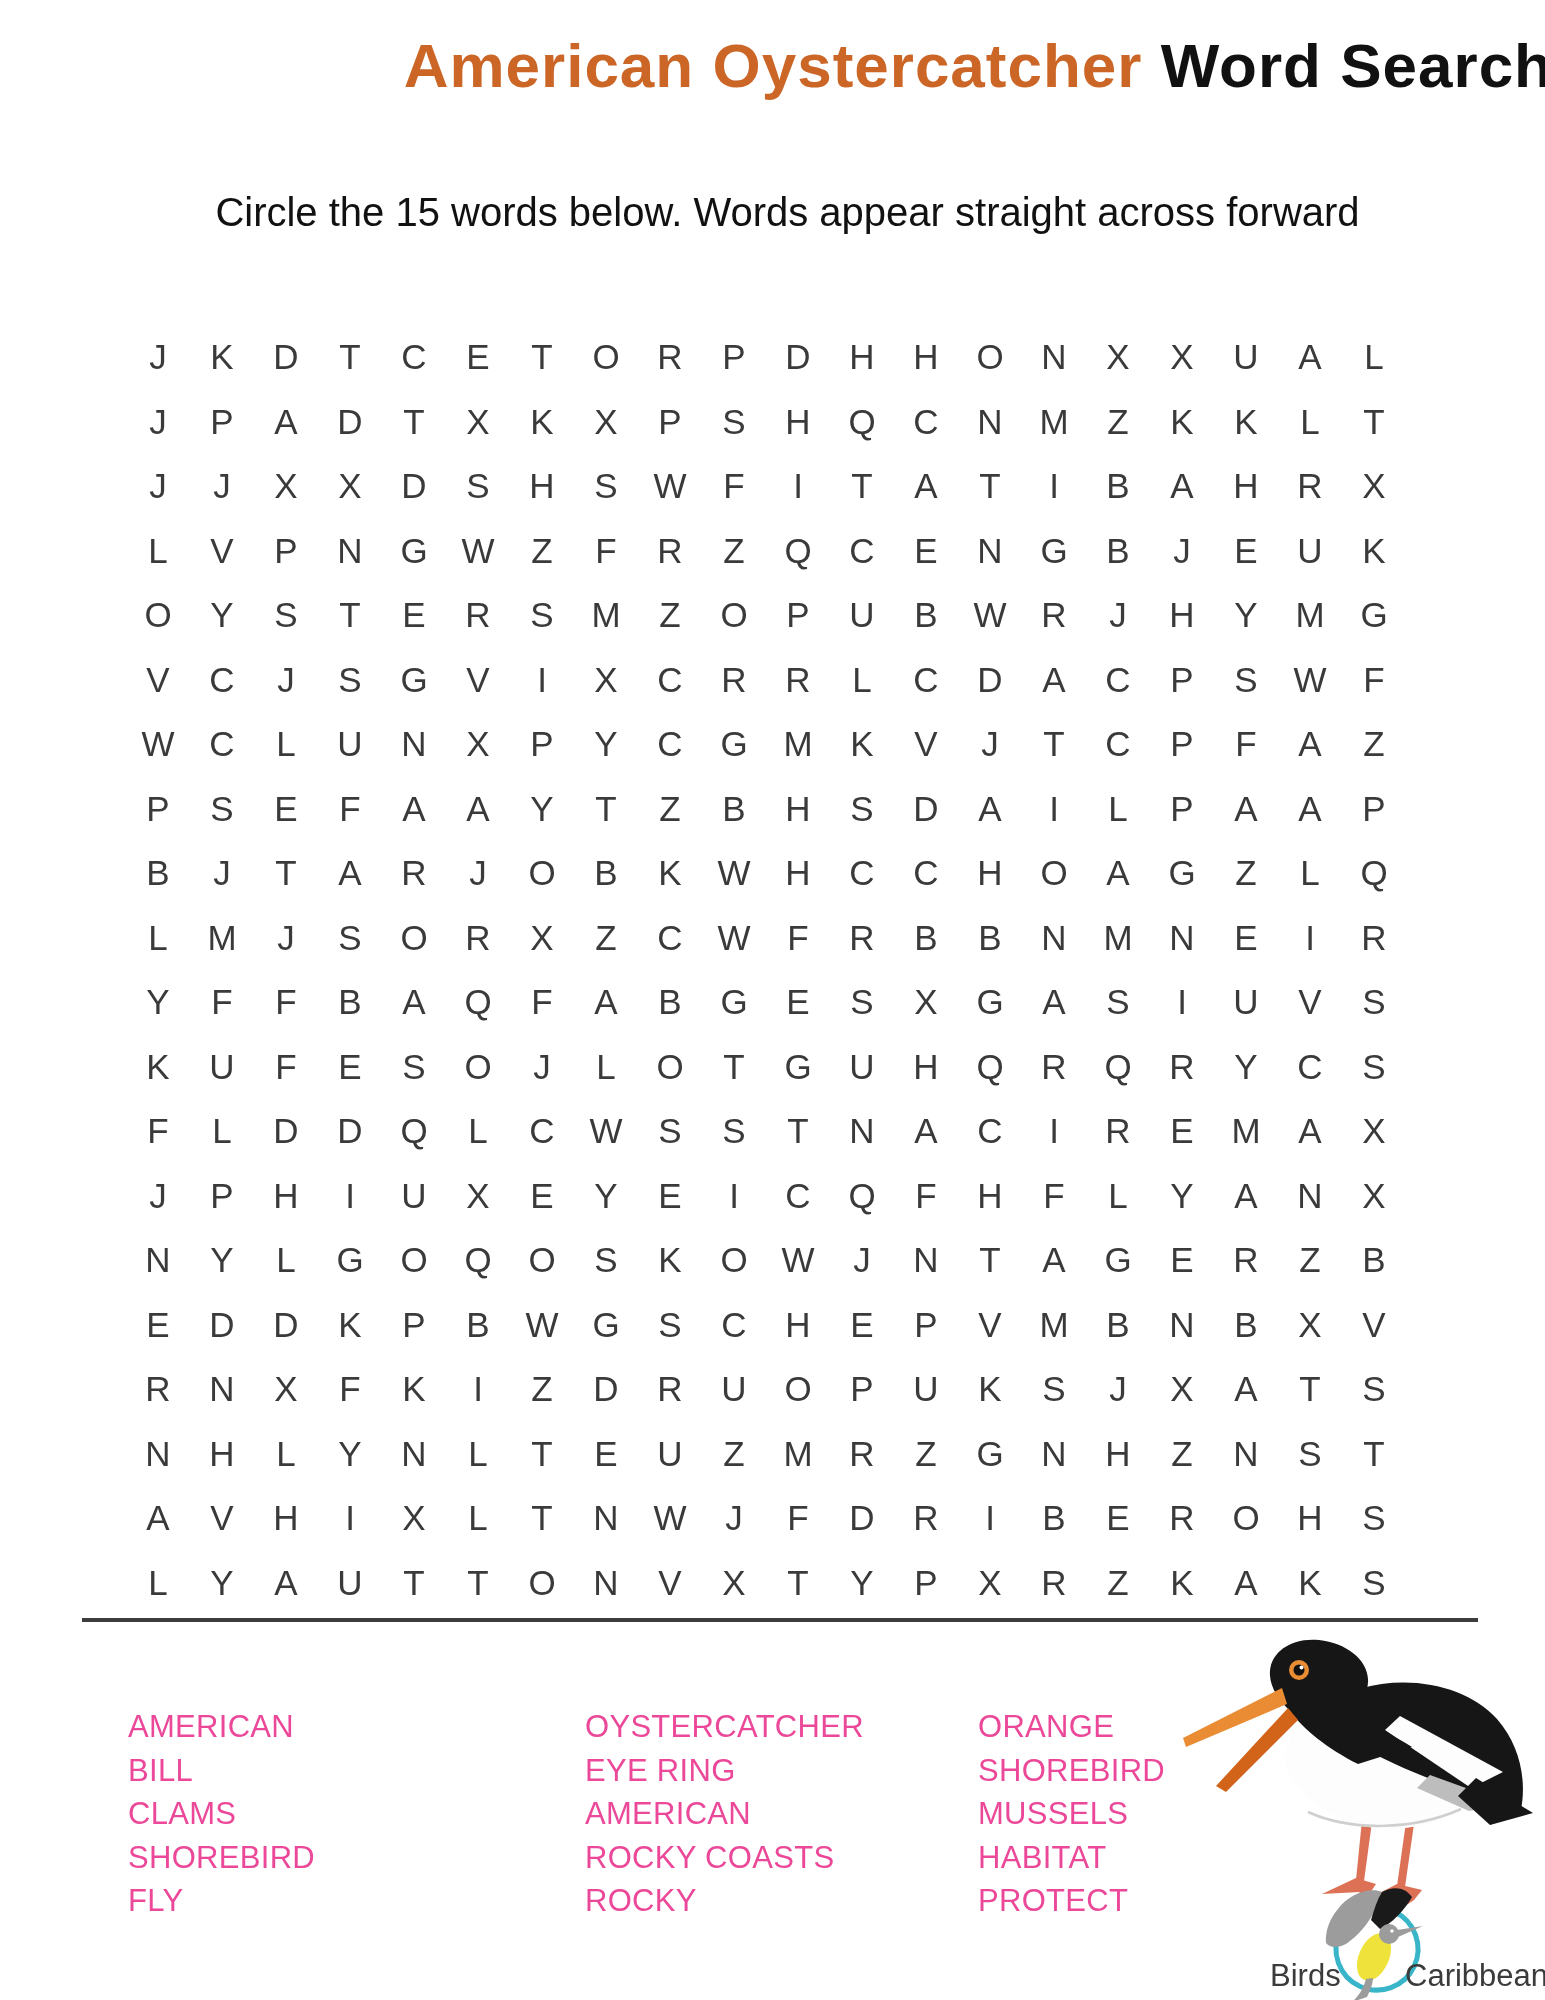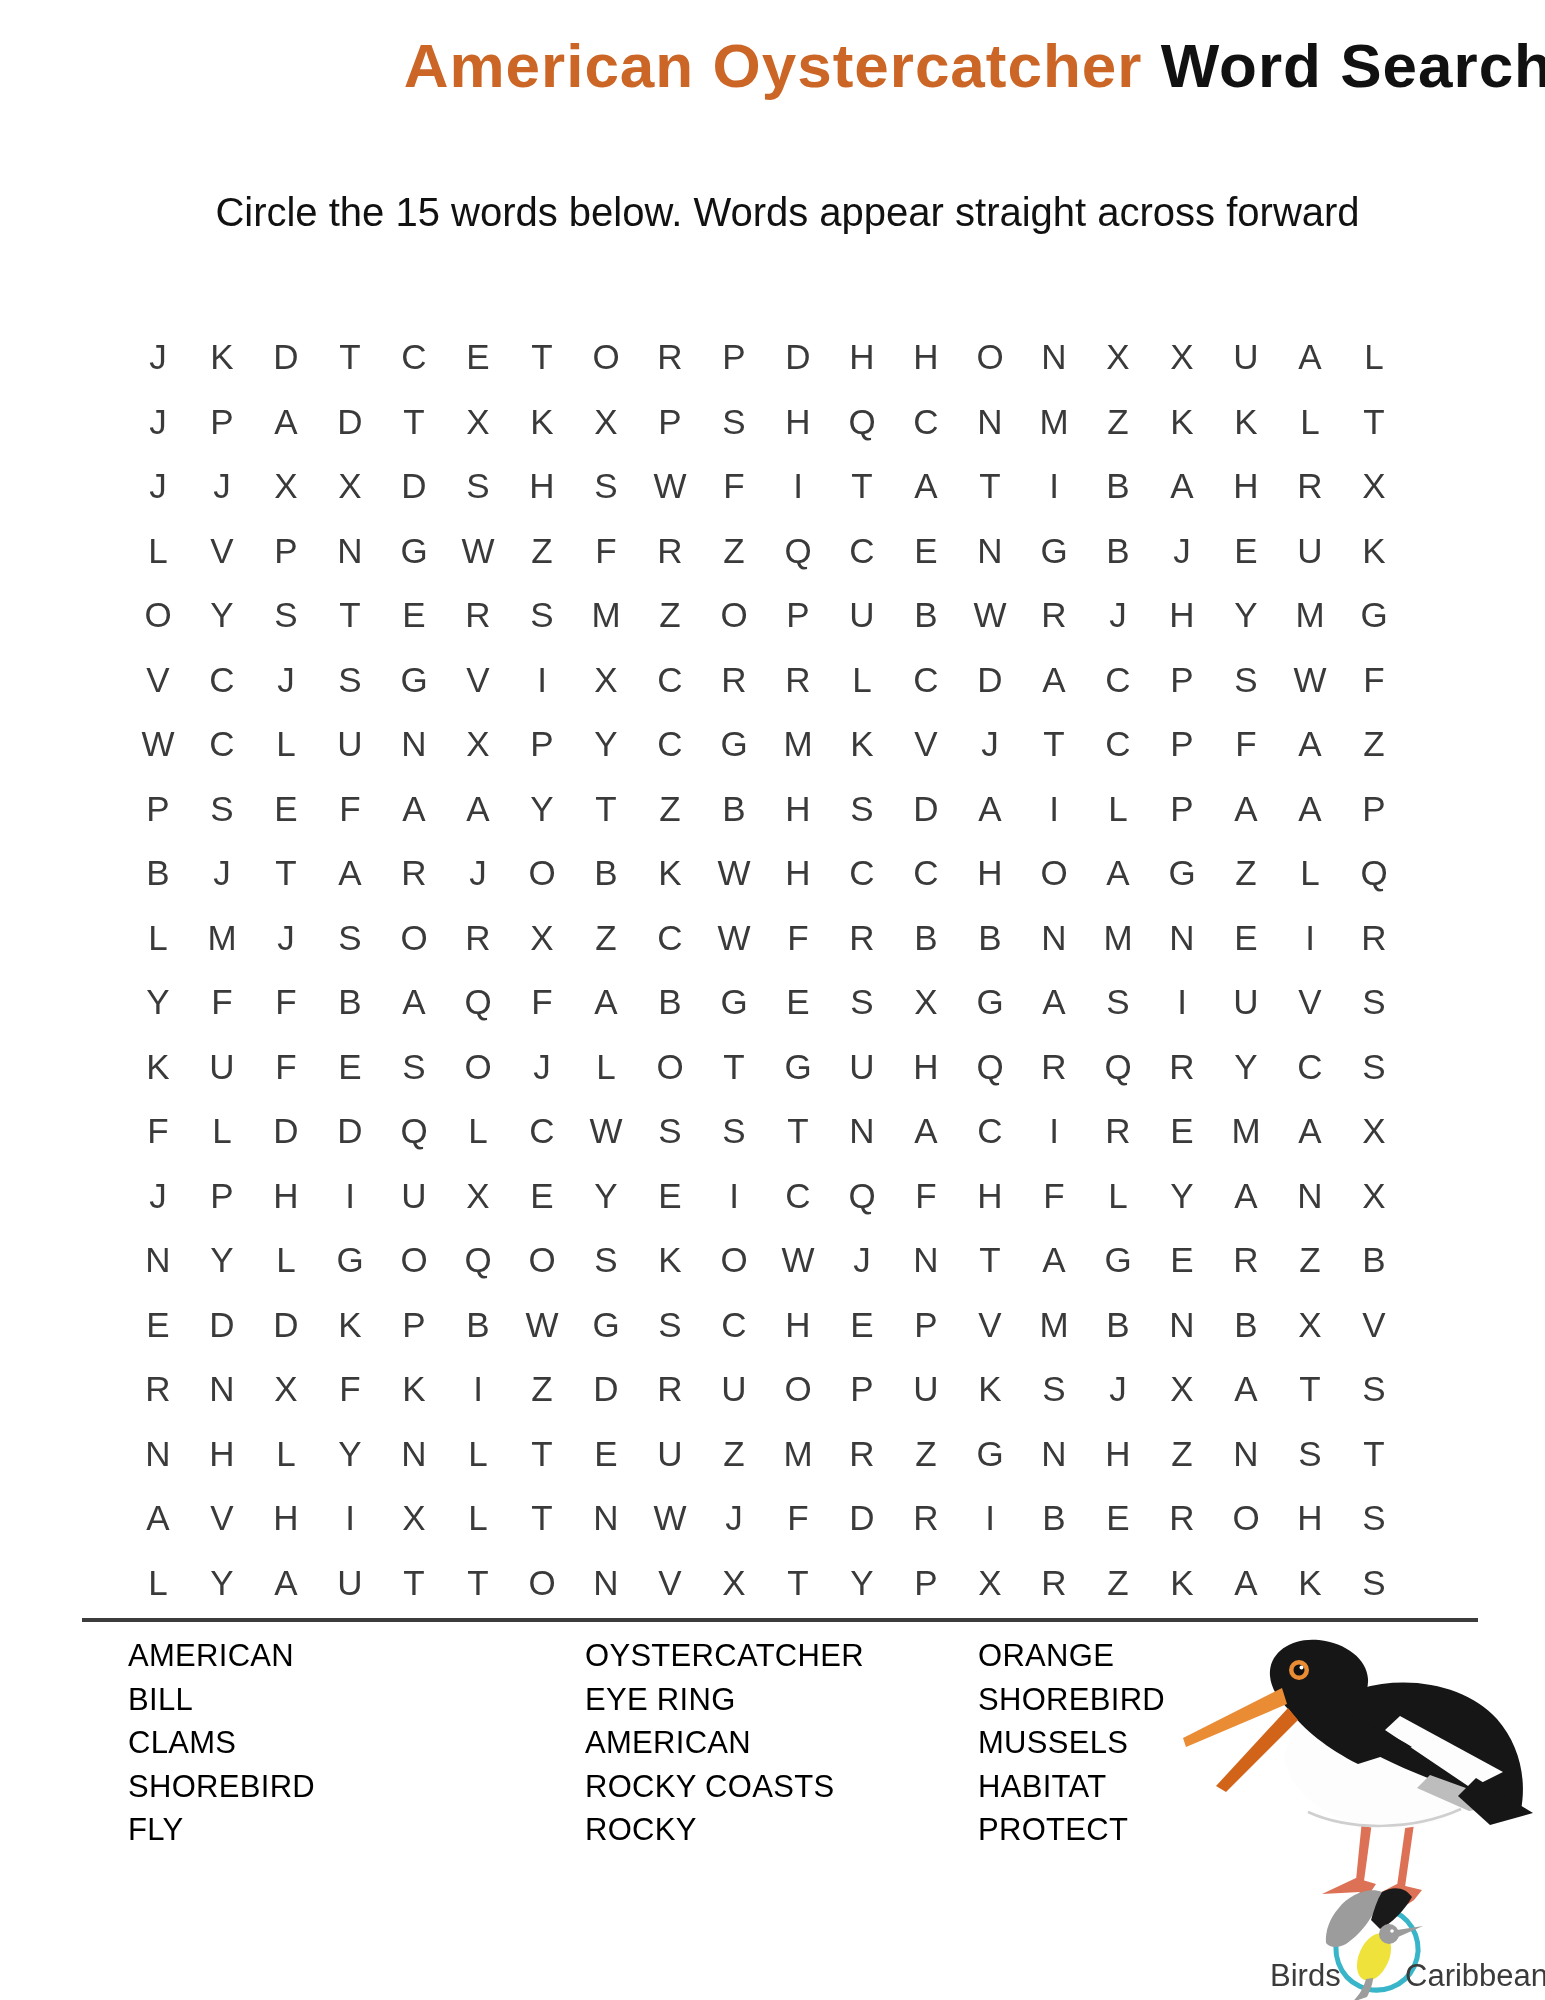--- a/index.html
+++ b/index.html
@@ -24,22 +24,22 @@
   }
   .grid .cell{
     display:flex;align-items:center;justify-content:center;
     font-size:35px;color:#3a3a3a;
   }
   .divider{
     position:absolute;left:82px;top:1618px;width:1396px;height:4px;
     background:#3c3c3c;
   }
   .wordcol{
-    position:absolute;top:1634px;
-    font-size:31px;line-height:43.5px;color:#000000;letter-spacing:0.3px;
+    position:absolute;top:1705px;
+    font-size:31px;line-height:43.5px;color:#ec4899;letter-spacing:0.3px;
     white-space:nowrap;
   }
   .wordcol.c1{left:128px;}
   .wordcol.c2{left:552px;margin-left:33px;}
   .wordcol.c3{left:978px;}
   .bird-svg{position:absolute;left:1170px;top:1628px;width:365px;height:287px;}
   .logo-svg{position:absolute;left:1262px;top:1885px;width:283px;height:115px;}
   .logo-text{font-size:31px;fill:#3b3b3b;font-family:"Liberation Sans",sans-serif;}
 </style>
 </head>

